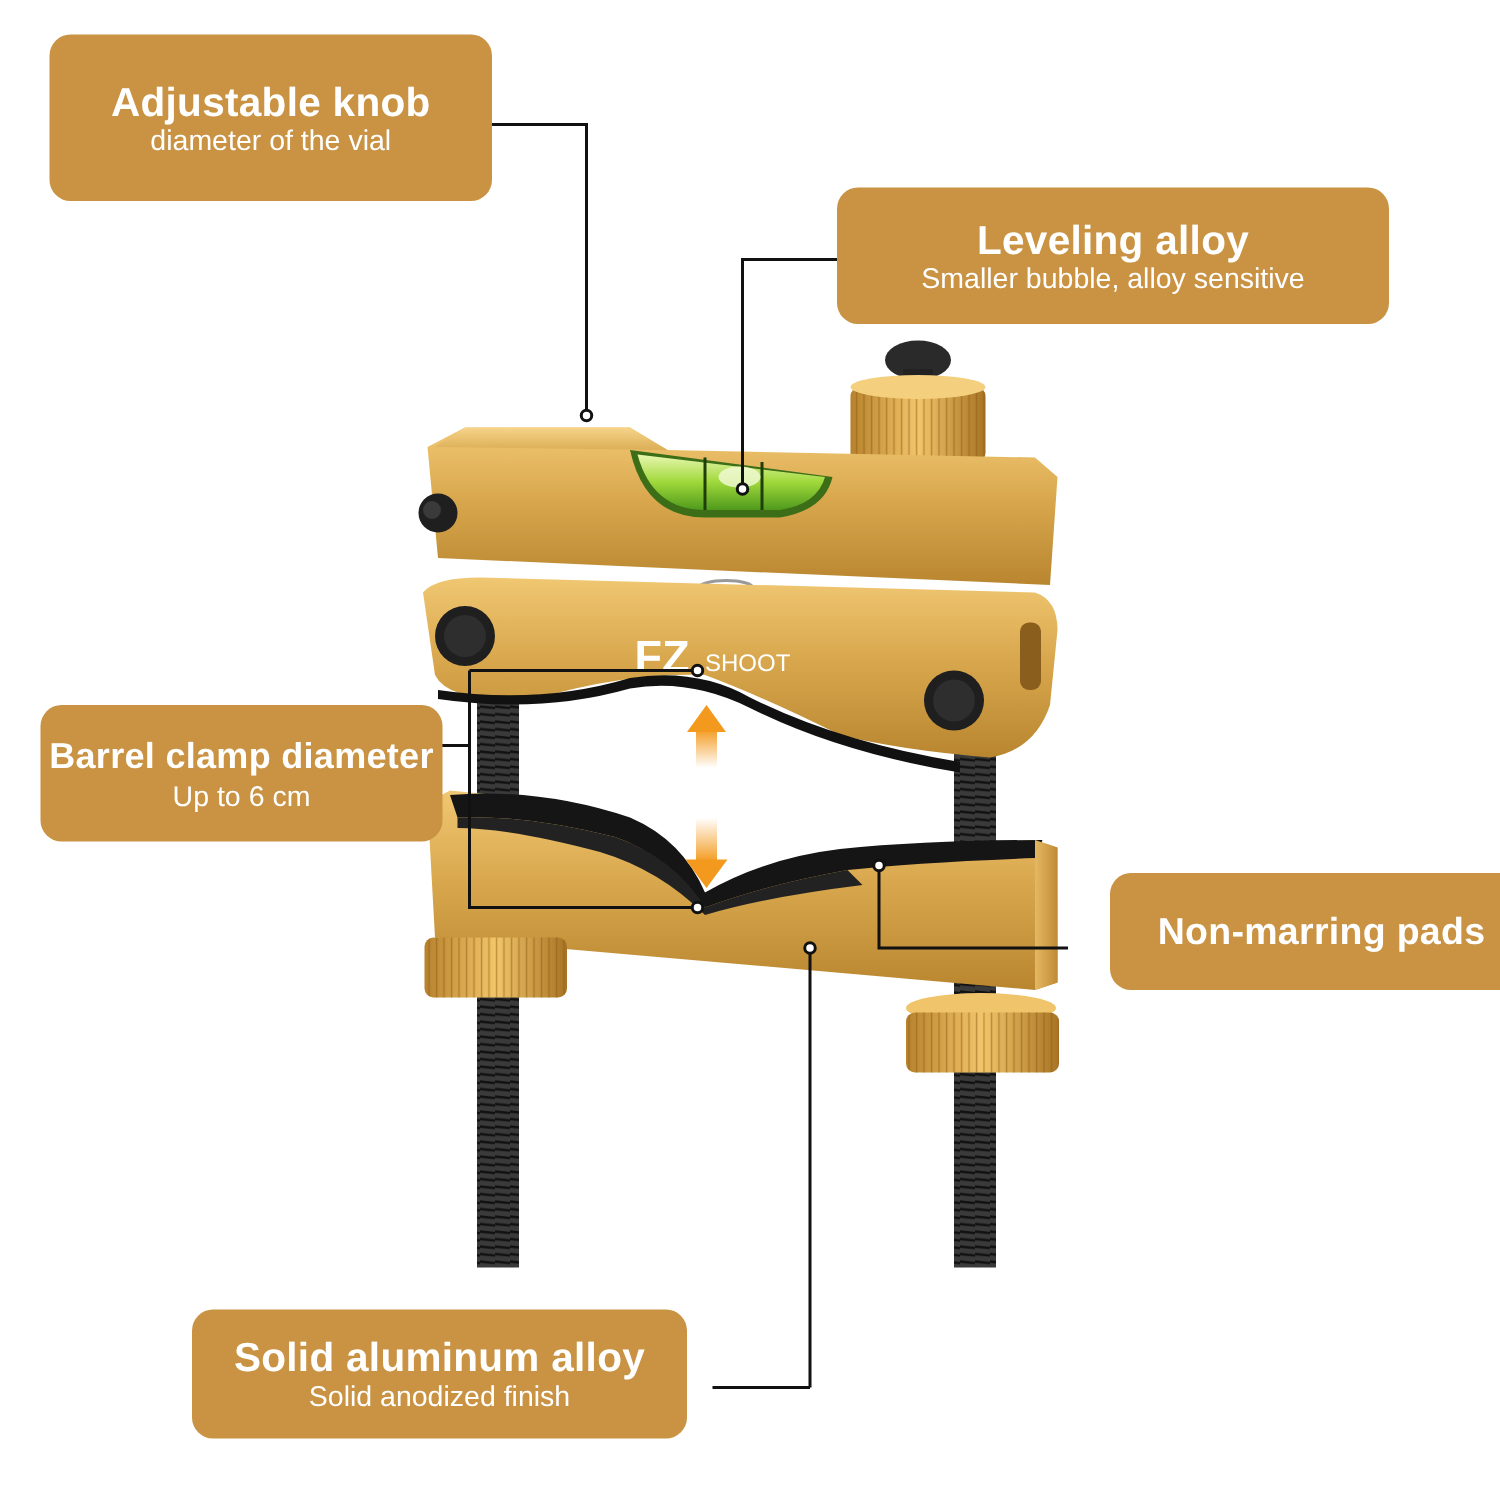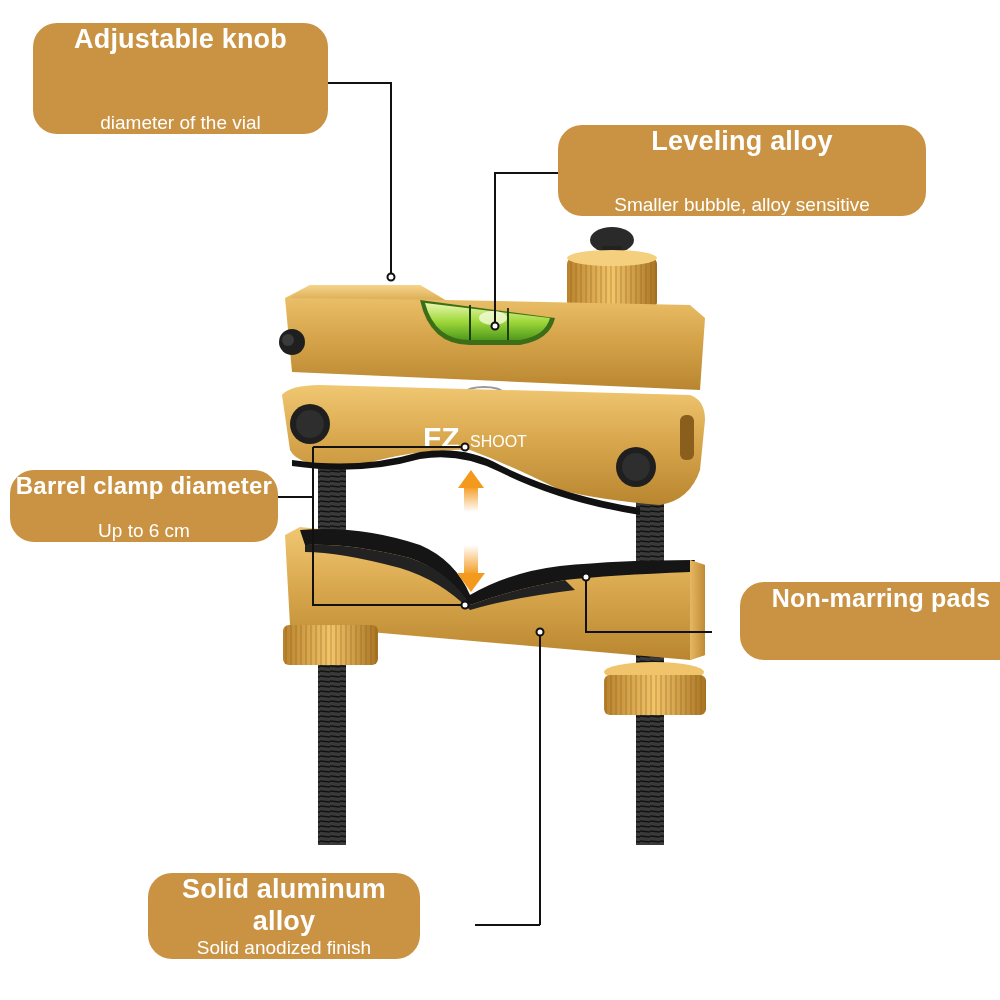--- a/index.html
+++ b/index.html
@@ -2,26 +2,26 @@
 <html><head>
 <meta charset="utf-8">
 <style>
   * { box-sizing: border-box; margin: 0; padding: 0; }
   html, body { width: 1000px; height: 1000px; background: #ffffff; overflow: hidden; }
   body { position: relative; font-family: "Liberation Sans", "DejaVu Sans", sans-serif; }
 
   .label-box {
     position: absolute;
     background: #c99343;
-    border-radius: 24px;
+    border-radius: 14px;
     color: #ffffff;
     text-align: center;
     display: flex;
     flex-direction: column;
-    justify-content: space-between;
+    justify-content: center;
     align-items: center;
   }
   .label-title { font-size: 27px; font-weight: bold; line-height: 32px; letter-spacing: 0.2px; }
   .label-sub { font-size: 19px; line-height: 22px; }
 
   svg.art { position: absolute; left: 0; top: 0; }
 </style>
 </head>
 <body>
 
@@ -169,25 +169,25 @@
 <div class="label-box" style="left:33px; top:23px; width:295px; height:111px;">
   <div class="label-title">Adjustable knob</div>
   <div class="label-sub">diameter of the vial</div>
 </div>
 
 <div class="label-box" style="left:558px; top:125px; width:368px; height:91px;">
   <div class="label-title">Leveling alloy</div>
   <div class="label-sub">Smaller bubble, alloy sensitive</div>
 </div>
 
-<div class="label-box" style="left:10px; top:470px; width:268px; height:72px;">
+<div class="label-box" style="left:27px; top:470px; width:268px; height:91px;">
   <div class="label-title" style="font-size:24px;">Barrel clamp diameter</div>
   <div class="label-sub">Up to 6 cm</div>
 </div>
 
 <div class="label-box" style="left:740px; top:582px; width:282px; height:78px;">
   <div class="label-title" style="font-size:25px;">Non-marring pads</div>
 </div>
 
-<div class="label-box" style="left:148px; top:873px; width:272px; height:86px;">
+<div class="label-box" style="left:128px; top:873px; width:330px; height:86px;">
   <div class="label-title">Solid aluminum alloy</div>
   <div class="label-sub">Solid anodized finish</div>
 </div>
 
 </body></html>

